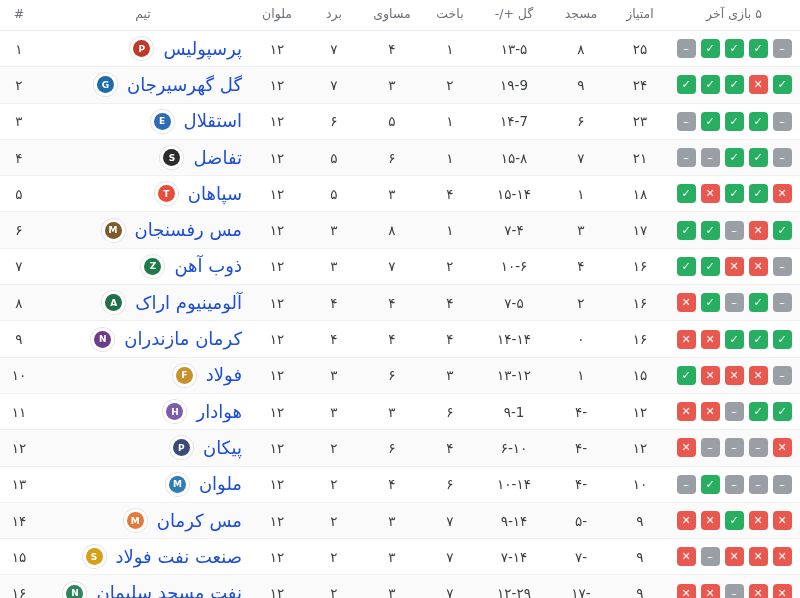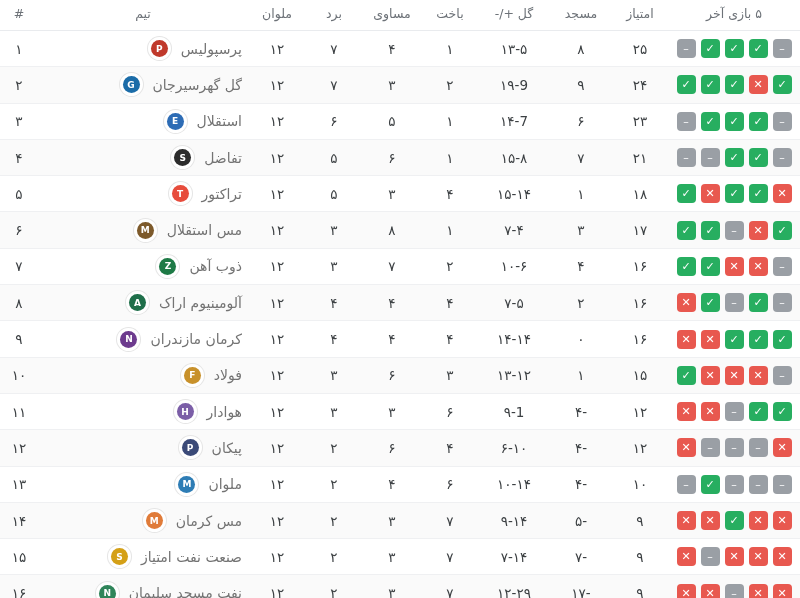--- a/index.html
+++ b/index.html
@@ -63,22 +63,22 @@
   
   .team-cell {
     display: flex;
     align-items: center;
     justify-content: flex-start;
     gap: 9px;
     padding-right: 6px;
     direction: rtl;
   }
   .team-name {
-    font-size: 14px;
-    color: #737373;
+    font-size: 18px;
+    color: #1d4ed8;
     line-height: 1;
   }
   .crest {
     width: 25px; height: 25px;
     border-radius: 50%;
     flex: 0 0 25px;
     position: relative;
     border: 1px solid rgba(0,0,0,.10);
     background: #fff;
     overflow: hidden;
@@ -323,21 +323,21 @@
           </td>
           <td><span class="num">۱۸</span></td>
           <td><span class="num">۱</span></td>
           <td><span class="num">۱۵-۱۴</span></td>
           <td><span class="num">۴</span></td>
           <td><span class="num">۳</span></td>
           <td><span class="num">۵</span></td>
           <td><span class="num">۱۲</span></td>
           <td>
             <div class="team-cell">
-              <span class="team-name">تراکتور</span>
+              <span class="team-name">سپاهان</span>
               <span class="crest">
                 <span class="inner" style="background: rgb(231, 76, 60);">T</span>
               </span>
             </div>
           </td>
           <td><span class="num">۵</span></td>
         </tr>
         <tr class="row-alt">
           <td>
             <div class="form-cell">
@@ -360,21 +360,21 @@
           </td>
           <td><span class="num">۱۷</span></td>
           <td><span class="num">۳</span></td>
           <td><span class="num">۷-۴</span></td>
           <td><span class="num">۱</span></td>
           <td><span class="num">۸</span></td>
           <td><span class="num">۳</span></td>
           <td><span class="num">۱۲</span></td>
           <td>
             <div class="team-cell">
-              <span class="team-name">مس استقلال</span>
+              <span class="team-name">مس رفسنجان</span>
               <span class="crest">
                 <span class="inner" style="background: rgb(125, 90, 43);">M</span>
               </span>
             </div>
           </td>
           <td><span class="num">۶</span></td>
         </tr>
         <tr>
           <td>
             <div class="form-cell">
@@ -693,21 +693,21 @@
           </td>
           <td><span class="num">۹</span></td>
           <td><span class="num">-۷</span></td>
           <td><span class="num">۷-۱۴</span></td>
           <td><span class="num">۷</span></td>
           <td><span class="num">۳</span></td>
           <td><span class="num">۲</span></td>
           <td><span class="num">۱۲</span></td>
           <td>
             <div class="team-cell">
-              <span class="team-name">صنعت نفت امتیاز</span>
+              <span class="team-name">صنعت نفت فولاد</span>
               <span class="crest">
                 <span class="inner" style="background: rgb(212, 160, 23);">S</span>
               </span>
             </div>
           </td>
           <td><span class="num">۱۵</span></td>
         </tr>
         <tr class="row-alt">
           <td>
             <div class="form-cell">

